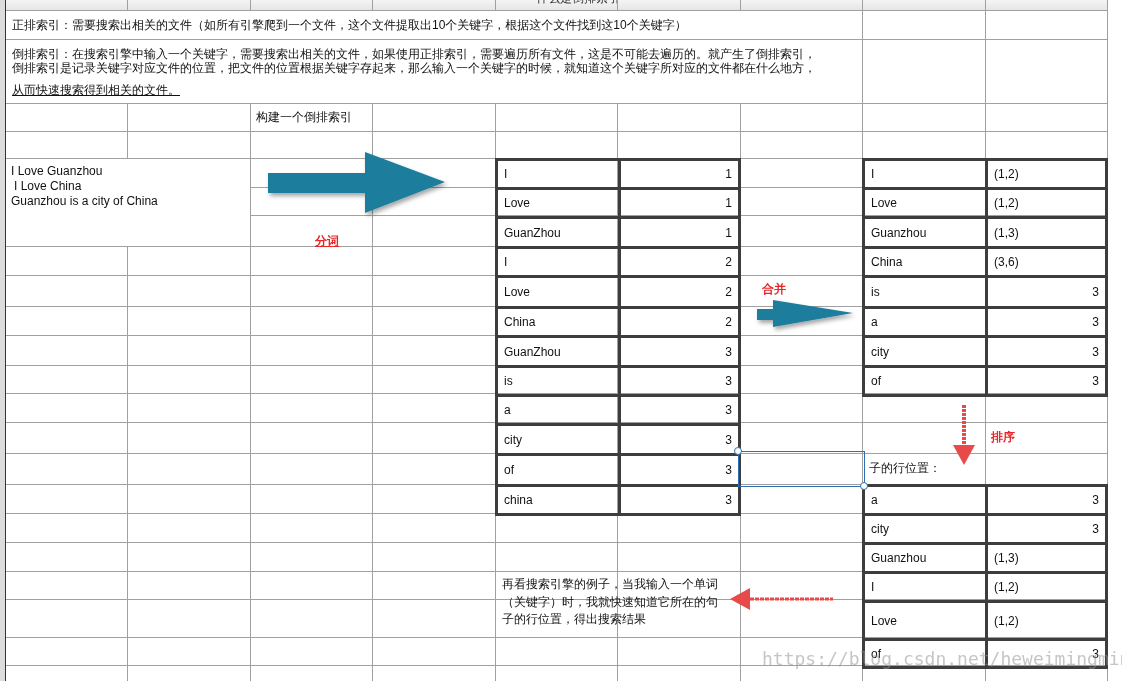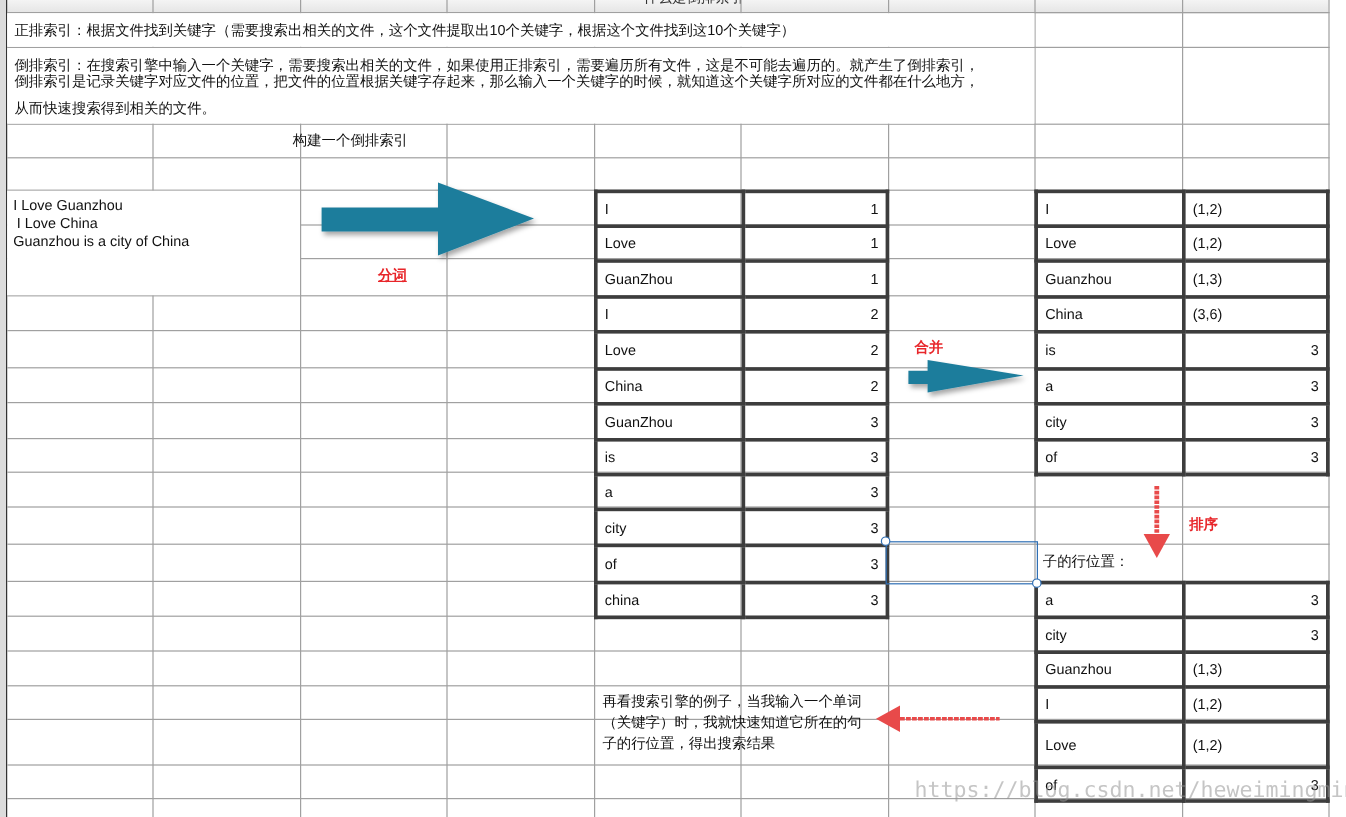--- a/index.html
+++ b/index.html
@@ -57,31 +57,31 @@
     <div class="hline" style="top: 542px; left: 6px; width: 1102px;"></div>
     <div class="hline" style="top: 571px; left: 6px; width: 1102px;"></div>
     <div class="hline" style="top: 599px; left: 6px; width: 1102px;"></div>
     <div class="hline" style="top: 637px; left: 6px; width: 1102px;"></div>
     <div class="hline" style="top: 665px; left: 6px; width: 1102px;"></div>
     <div class="cell-mask" style="left: 6px; top: 11px; width: 856px; height: 28px;"></div>
     <div class="cell-mask" style="left: 6px; top: 40px; width: 856px; height: 63px;"></div>
     <div class="cell-mask" style="left: 6px; top: 159px; width: 244px; height: 87px;"></div>
   </div>
 
-<div class="txt" style="left:12px;top:18px;">正排索引：根据文件找到关键字（需要搜索出相关的文件，这个文件提取出10个关键字，根据这个文件找到这10个关键字）</div>
+<div class="txt" style="left:12px;top:18px;">正排索引：需要搜索出相关的文件（如所有引擎爬到一个文件，这个文件提取出10个关键字，根据这个文件找到这10个关键字）</div>
 <div class="txt" style="left:12px;top:47px;">倒排索引：在搜索引擎中输入一个关键字，需要搜索出相关的文件，如果使用正排索引，需要遍历所有文件，这是不可能去遍历的。就产生了倒排索引，</div>
 <div class="txt" style="left:12px;top:61px;">倒排索引是记录关键字对应文件的位置，把文件的位置根据关键字存起来，那么输入一个关键字的时候，就知道这个关键字所对应的文件都在什么地方，</div>
-<div class="txt" style="left:12px;top:83px;">从而快速搜索得到相关的文件。</div>
-<div class="txt" style="left:244px;top:110px;">构建一个倒排索引</div>
+<div class="txt" style="left:12px;top:83px;text-decoration:underline;">从而快速搜索得到相关的文件。</div>
+<div class="txt" style="left:256px;top:110px;">构建一个倒排索引</div>
 
 <div class="txt" style="left:11px;top:164px;">I Love Guanzhou</div>
 <div class="txt" style="left:14px;top:179px;">I Love China</div>
 <div class="txt" style="left:11px;top:194px;">Guanzhou is a city of China</div>
 
-<div class="txt red" style="left:315px;top:222px;text-decoration:underline;">分词</div>
+<div class="txt red" style="left:315px;top:234px;text-decoration:underline;">分词</div>
 <div class="txt red" style="left:762px;top:282px;">合并</div>
 <div class="txt red" style="left:991px;top:430px;">排序</div>
 <div class="txt" style="left:869px;top:461px;">子的行位置：</div>
 
 <div class="txt" style="left:502px;top:577px;">再看搜索引擎的例子，当我输入一个单词</div>
 <div class="txt" style="left:502px;top:595px;">（关键字）时，我就快速知道它所在的句</div>
 <div class="txt" style="left:502px;top:612px;">子的行位置，得出搜索结果</div>
 
 <table class="tbl" id="token-table" style="left:495px;top:158px;width:246px;">
     <tbody>

